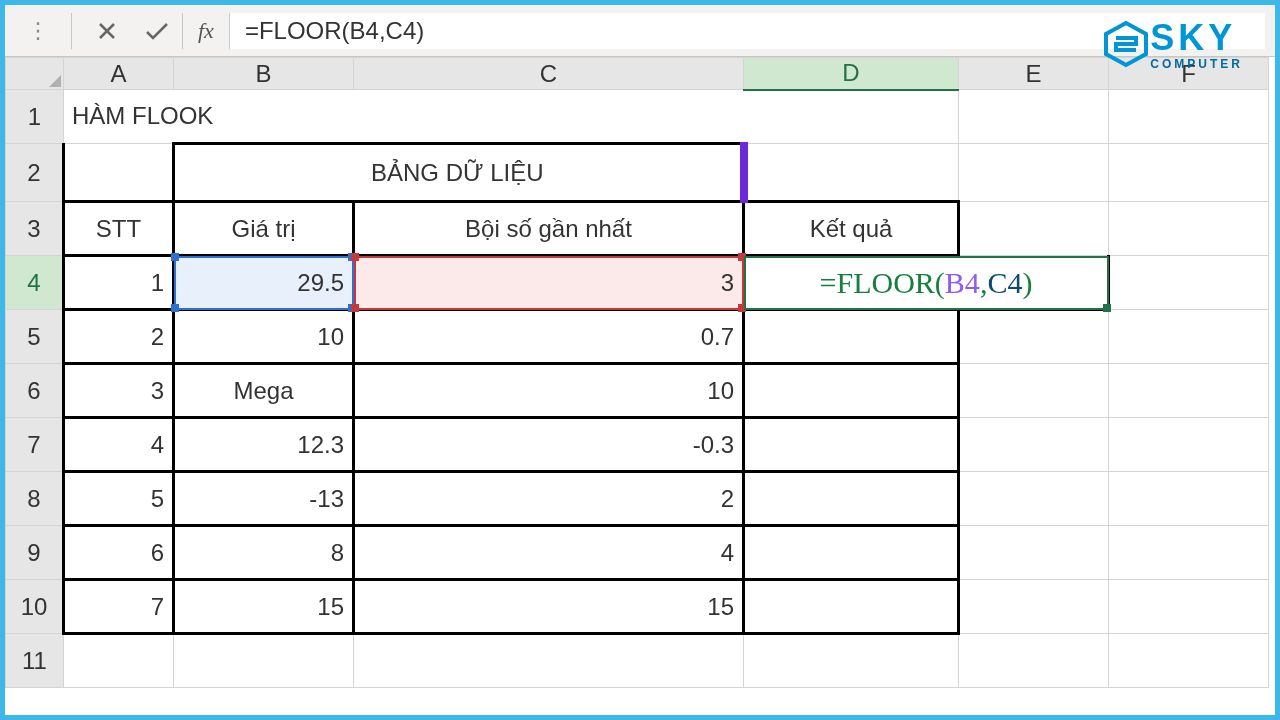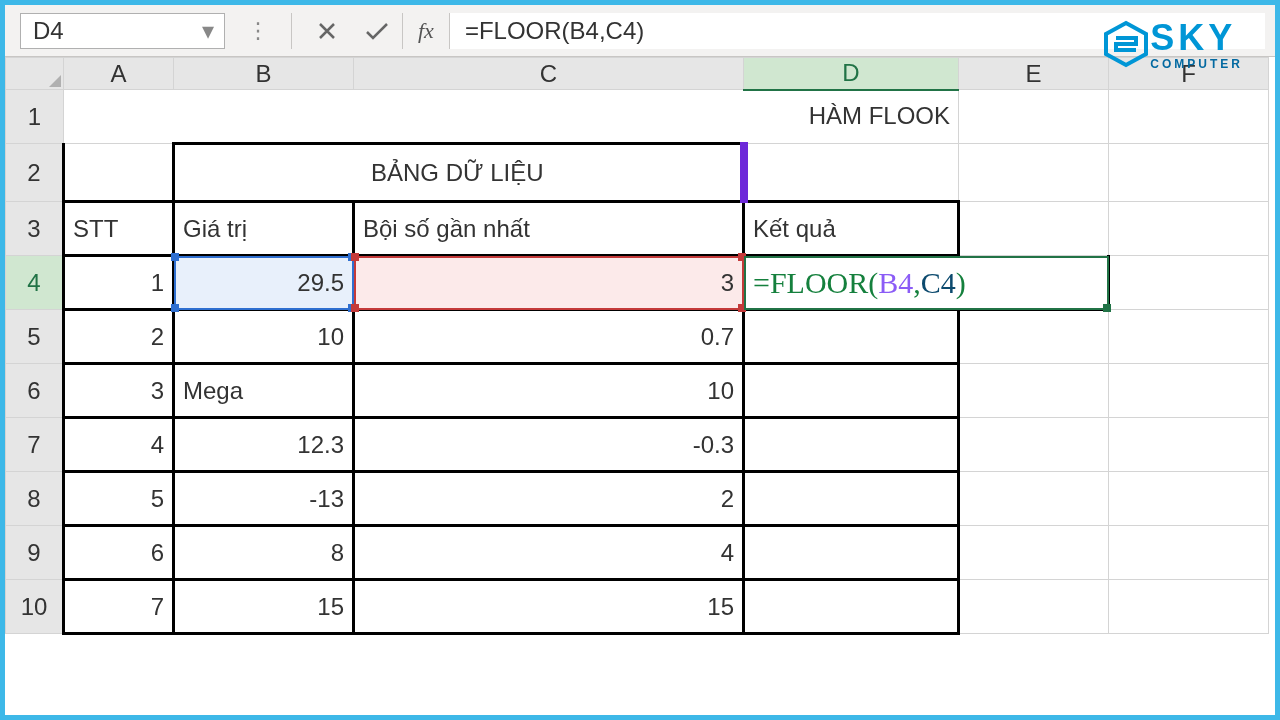--- a/index.html
+++ b/index.html
@@ -27,37 +27,37 @@
 table.grid { border-collapse: collapse; table-layout: fixed; }
 .grid td, .grid th { border: 1px solid #d4d4d4; font-size: 24px; color: #333; }
 .corner { width: 58px; height: 32px; background: #e6e6e6; position: relative; }
 .corner::after { content:""; position:absolute; right:2px; bottom:2px; width:0; height:0; border-left:12px solid transparent; border-bottom:12px solid #b0b0b0; }
 .colhdr { height: 32px; background: #e6e6e6; text-align: center; font-size: 22px; color: #555; font-weight: normal; }
 .colhdr.active { background: #d0e7d0; border-bottom: 2px solid #217346; color:#217346; }
 .rowhdr { width: 58px; background: #e6e6e6; text-align: center; font-size: 22px; color: #555; font-weight: normal; }
 .rowhdr.active { background: #d0e7d0; border-right: 2px solid #217346; color:#217346; }
 .cell { height: 54px; padding: 0 8px; vertical-align: middle; background:#fff; }
 .cell.right { text-align: right; }
-.cell.left { text-align: left; }
+.cell.left { text-align: center; }
 
 
 .cA { width: 110px; }
 .cB { width: 180px; }
 .cC { width: 390px; }
 .cD { width: 215px; }
 .cE { width: 150px; }
 .cF { width: 160px; }
 
 
 .thick-b { border-bottom: 3px solid #000 !important; }
 .thick-t { border-top: 3px solid #000 !important; }
 .thick-l { border-left: 3px solid #000 !important; }
 .thick-r { border-right: 3px solid #000 !important; }
 
-.title-cell { font-size: 36px; text-align: right; height: 42px; margin-top: 16px; }
+.title-cell { font-size: 36px; text-align: left; height: 42px; margin-top: 16px; }
 .subtitle-cell { font-size: 36px; text-align: center; height: 58px; }
 .hdr-cell { font-size: 32px; }
 .data-cell { font-size: 32px; }
 
 
 .ref-blue { background: #e8f0fb !important; outline: 2px solid #2f6fd0; outline-offset: -2px; position: relative; }
 .ref-red { background: #fceaea !important; outline: 2px solid #c43a3a; outline-offset: -2px; position: relative; }
 .handle { position: absolute; width: 8px; height: 8px; background: inherit; }
 .ref-blue .h-tl, .ref-blue .h-tr, .ref-blue .h-bl, .ref-blue .h-br { background:#2f6fd0; }
 .ref-red .h-tl, .ref-red .h-tr, .ref-red .h-bl, .ref-red .h-br { background:#c43a3a; }
@@ -82,24 +82,20 @@
       <path d="M14 18 L34 18 L34 24 L14 24 L14 30 L34 30"></path>
     </g>
   </svg>
   <div class="logo-text">
     <span class="logo-sky">SKY</span>
     <span class="logo-computer">COMPUTER</span>
   </div>
 </div>
 
 <div class="formula-bar-row">
-  <div class="name-box">
-    <span>D4</span>
-    <span class="dropdown-arrow">▾</span>
-  </div>
   <div class="dots">⋮</div>
   <div class="sep"></div>
   <div class="fb-btn">
     <svg width="20" height="20" viewBox="0 0 20 20">
         <path d="M3 3 L17 17 M17 3 L3 17" stroke="#666" stroke-width="2.5" fill="none"></path>
       </svg>
   </div>
   <div class="fb-btn">
     <svg width="24" height="20" viewBox="0 0 24 20">
         <path d="M2 11 L8 17 L22 3" stroke="#666" stroke-width="2.5" fill="none"></path>
@@ -230,16 +226,25 @@
   <tr>
     <th class="rowhdr">10</th>
     <td class="cell data-cell right thick-l thick-b">7</td>
     <td class="cell data-cell right thick-l thick-b">15</td>
     <td class="cell data-cell right thick-l thick-b">15</td>
     <td class="cell data-cell right thick-l thick-b thick-r"></td>
     <td class="cell"></td>
     <td class="cell"></td>
   </tr>
 
+  <tr>
+    <th class="rowhdr">11</th>
+    <td class="cell"></td>
+    <td class="cell"></td>
+    <td class="cell"></td>
+    <td class="cell"></td>
+    <td class="cell"></td>
+    <td class="cell"></td>
+  </tr>
 
 </tbody>
     </table>
 </div>
 
 </body></html>

